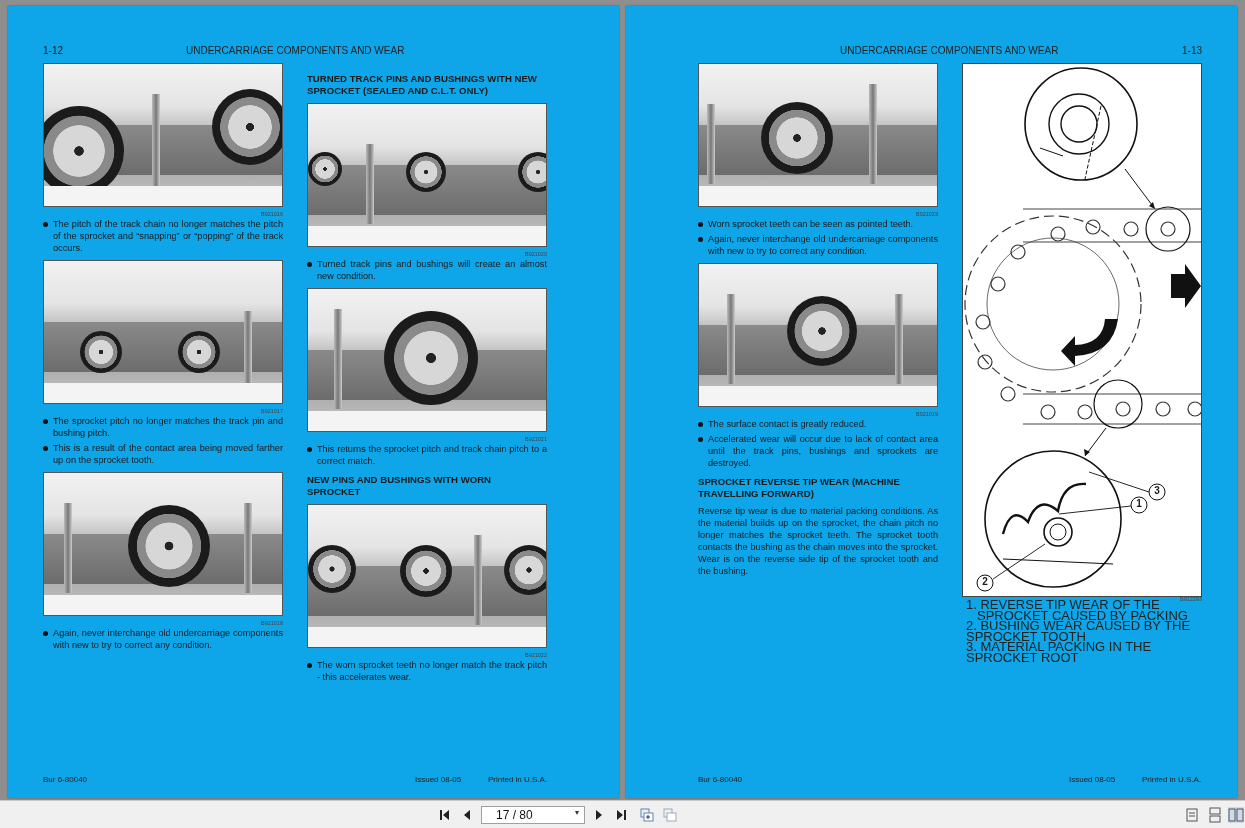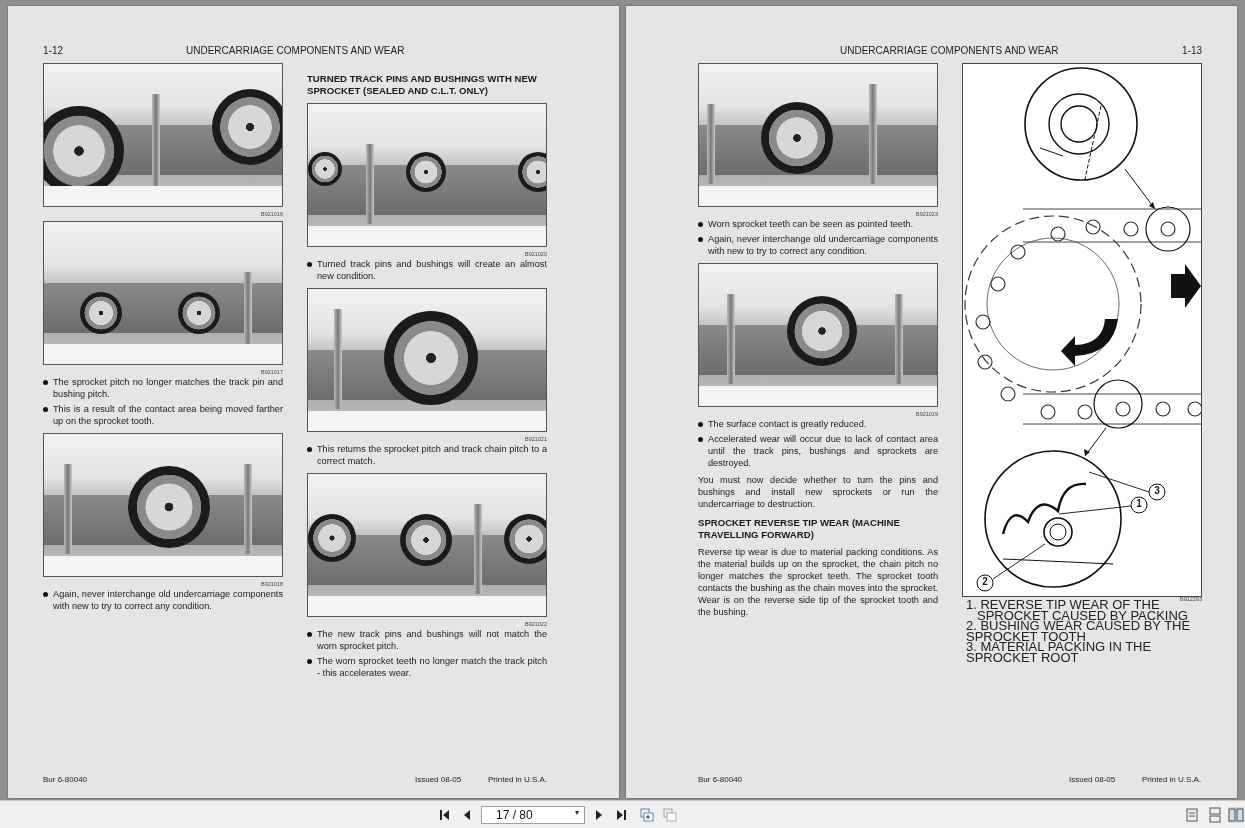--- a/index.html
+++ b/index.html
@@ -3,21 +3,21 @@
 <meta charset="utf-8">
 <style>
   html, body { margin:0; padding:0; }
   body {
     width:1245px; height:828px; overflow:hidden; position:relative;
     background:#8c8c8c;
     font-family:"Liberation Sans", sans-serif; color:#1a1a1a;
   }
   .viewer { position:absolute; left:0; top:0; width:1245px; height:800px; background:#8e8e8e; }
   .page {
-    position:absolute; top:6px; height:792px; background:#e5e5e5;
+    position:absolute; top:6px; height:792px; background:#0ea5e9;
     box-shadow:0 0 2px rgba(0,0,0,0.4);
   }
   .page.left { left:8px; width:611px; }
   .page.right { left:626px; width:611px; }
   .hdr { position:absolute; top:39px; font-size:10px; color:#222; }
   .ftr { position:absolute; top:769px; font-size:8px; color:#222; }
   .col { position:absolute; font-size:9.2px; line-height:12px; }
   .photo {
     position:relative; border:1px solid #555; overflow:hidden;
     background:linear-gradient(180deg,#f2f2f2 0%,#e4e4e4 30%,#9a9a9a 60%,#c8c8c8 100%);
@@ -68,20 +68,21 @@
 
     <div class="col" style="left:35px; top:57px; width:240px;">
       <div class="photo" style="height:142px;">
         <div class="plate"></div>
         <div class="bush" style="left:-10px; top:42px; width:90px; height:90px;"></div>
         <div class="bush" style="left:168px; top:25px; width:76px; height:76px;"></div>
         <div class="pin" style="left:108px; top:30px; height:100px;"></div>
         <div class="base"></div>
       </div>
       <div class="fignum">B921016</div>
+      <div class="bullet">The pitch of the track chain no longer matches the pitch of the sprocket and “snapping” or “popping” of the track occurs.</div>
       <div class="photo" style="height:142px; margin-top:6px;">
         <div class="plate"></div>
         <div class="bush" style="left:36px; top:70px; width:42px; height:42px;"></div>
         <div class="bush" style="left:134px; top:70px; width:42px; height:42px;"></div>
         <div class="pin" style="left:200px; top:50px; height:80px;"></div>
         <div class="base"></div>
       </div>
       <div class="fignum">B921017</div>
       <div class="bullet">The sprocket pitch no longer matches the track pin and bushing pitch.</div>
       <div class="bullet">This is a result of the contact area being moved farther up on the sprocket tooth.</div>
@@ -109,30 +110,30 @@
       <div class="fignum">B921020</div>
       <div class="bullet">Turned track pins and bushings will create an almost new condition.</div>
       <div class="photo" style="height:142px; margin-top:6px;">
         <div class="plate"></div>
         <div class="bush" style="left:76px; top:22px; width:94px; height:94px;"></div>
         <div class="pin" style="left:26px; top:20px; height:100px;"></div>
         <div class="base"></div>
       </div>
       <div class="fignum">B921021</div>
       <div class="bullet">This returns the sprocket pitch and track chain pitch to a correct match.</div>
+      <div class="h">NEW PINS AND BUSHINGS WITH WORN SPROCKET</div>
       <div class="photo" style="height:142px; margin-top:6px;">
         <div class="plate"></div>
         <div class="bush" style="left:0px; top:40px; width:48px; height:48px;"></div>
         <div class="bush" style="left:92px; top:40px; width:52px; height:52px;"></div>
         <div class="bush" style="left:196px; top:40px; width:50px; height:50px;"></div>
         <div class="pin" style="left:166px; top:30px; height:90px;"></div>
         <div class="base"></div>
       </div>
       <div class="fignum">B921022</div>
-      <div class="bullet">The new track pins and bushings will not match the worn sprocket pitch.</div>
       <div class="bullet">The worn sprocket teeth no longer match the track pitch - this accelerates wear.</div>
     </div>
 
     <div class="ftr" style="left:35px;">Bur 6-80040</div>
     <div class="ftr" style="left:407px;">Issued 08-05</div>
     <div class="ftr" style="left:480px;">Printed in U.S.A.</div>
   </div>
 
   <div class="page right">
     <div class="hdr" style="left:214px;">UNDERCARRIAGE COMPONENTS AND WEAR</div>
@@ -152,21 +153,20 @@
       <div class="photo" style="height:142px; margin-top:6px;">
         <div class="plate"></div>
         <div class="bush" style="left:88px; top:32px; width:70px; height:70px;"></div>
         <div class="pin" style="left:28px; top:30px; height:90px;"></div>
         <div class="pin" style="left:196px; top:30px; height:90px;"></div>
         <div class="base"></div>
       </div>
       <div class="fignum">B921019</div>
       <div class="bullet">The surface contact is greatly reduced.</div>
       <div class="bullet">Accelerated wear will occur due to lack of contact area until the track pins, bushings and sprockets are destroyed.</div>
-      <div class="p">You must now decide whether to turn the pins and bushings and install new sprockets or run the undercarriage to destruction.</div>
       <div class="h">SPROCKET REVERSE TIP WEAR (MACHINE TRAVELLING FORWARD)</div>
       <div class="p">Reverse tip wear is due to material packing conditions. As the material builds up on the sprocket, the chain pitch no longer matches the sprocket teeth. The sprocket tooth contacts the bushing as the chain moves into the sprocket. Wear is on the reverse side tip of the sprocket tooth and the bushing.</div>
     </div>
 
     <div class="diagram" style="left:336px; top:57px; width:238px; height:532px;">
       <svg width="238" height="532" viewBox="0 0 238 532">
 
         <circle cx="118" cy="60" r="56" fill="none" stroke="#111" stroke-width="1.6"></circle>
         <circle cx="116" cy="60" r="30" fill="none" stroke="#111" stroke-width="1.4"></circle>
         <circle cx="116" cy="60" r="18" fill="none" stroke="#111" stroke-width="1.4"></circle>

